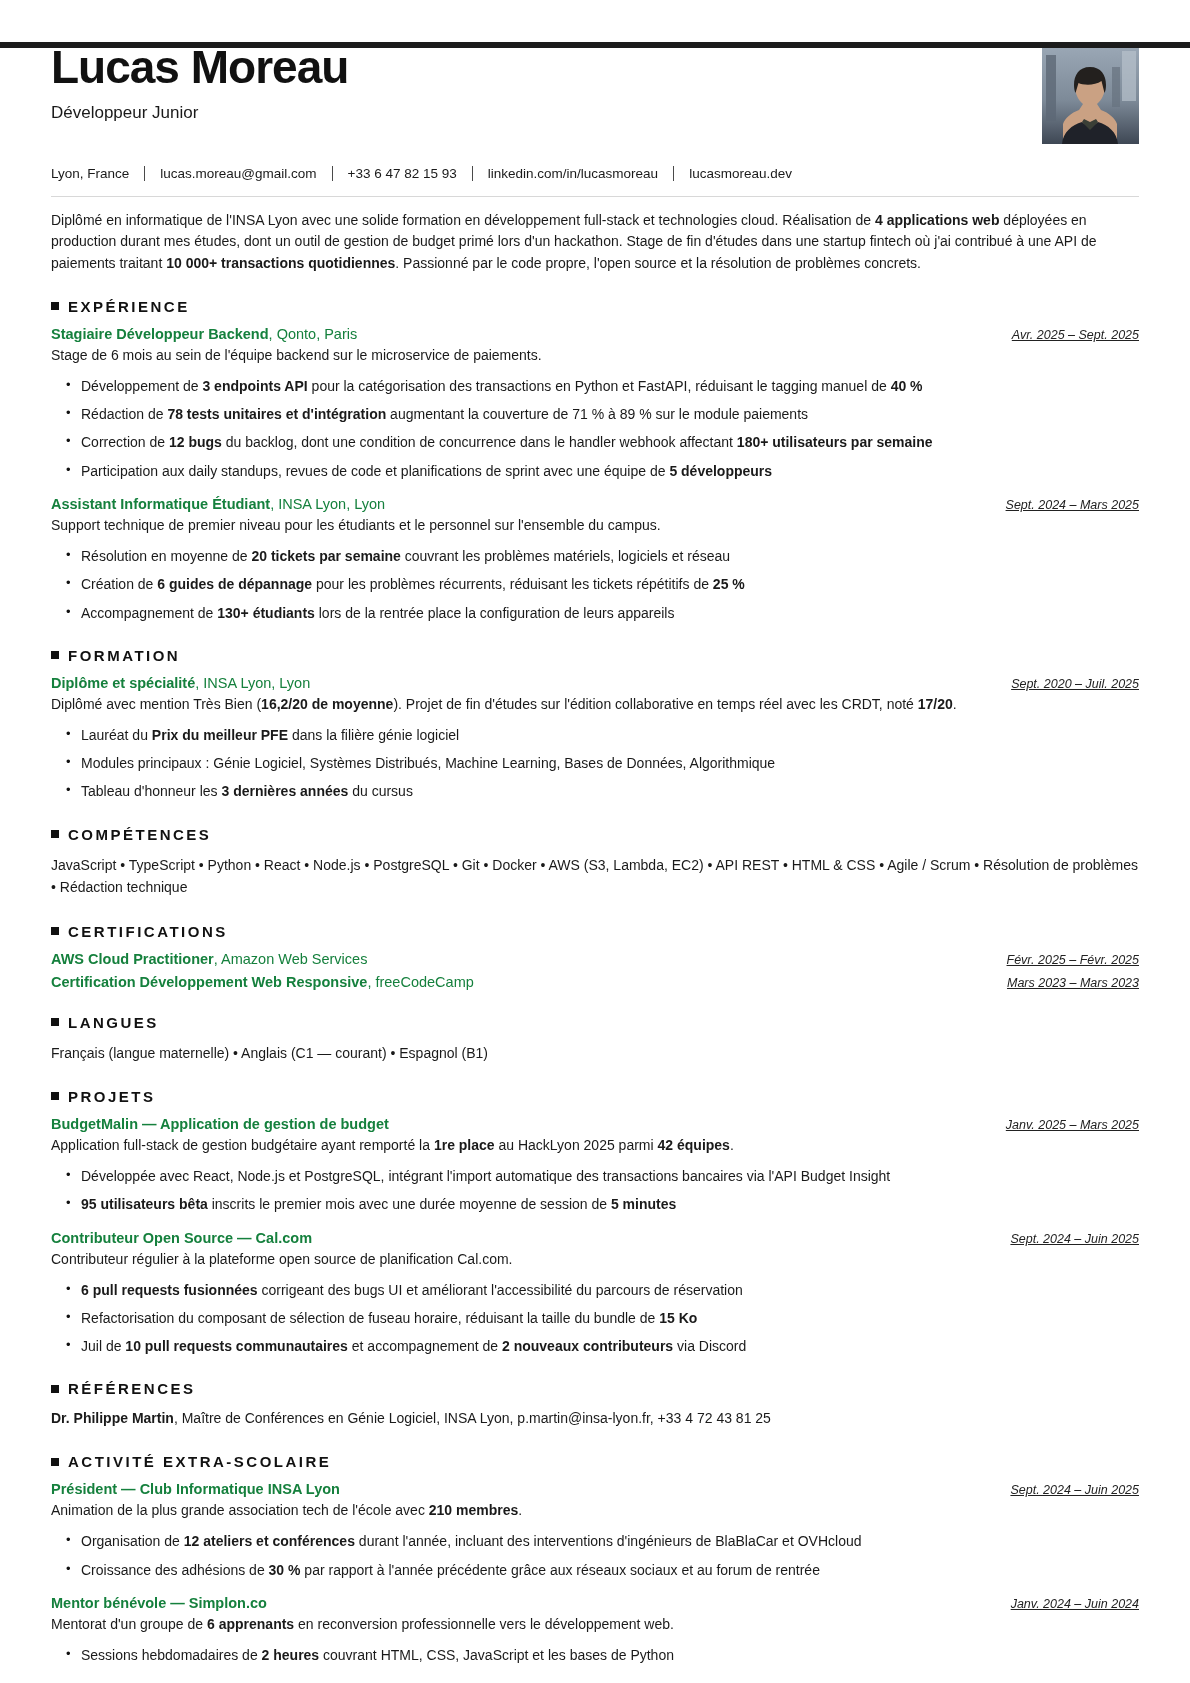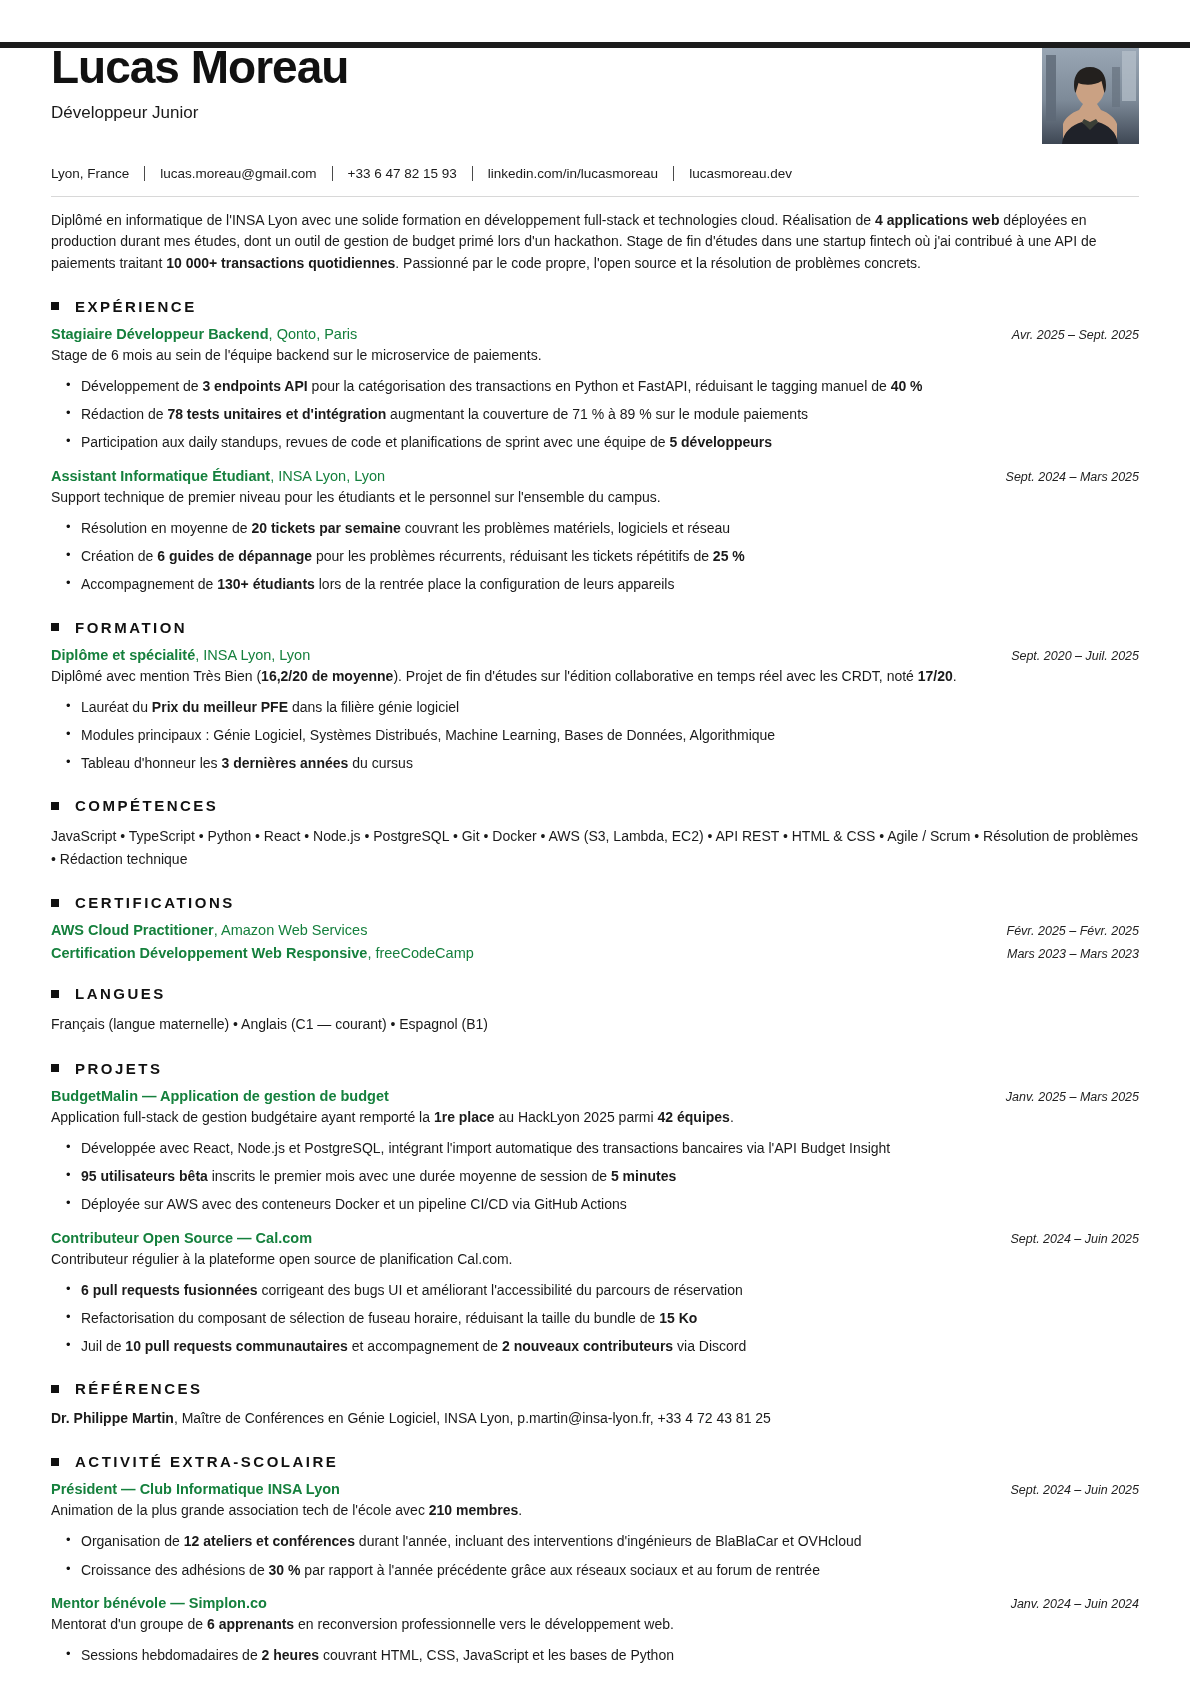--- a/index.html
+++ b/index.html
@@ -14,30 +14,30 @@
   .job-title { font-size:17px; color:#1a1a1a; margin-top:10px; }
   .photo { width:97px; height:97px; overflow:hidden; flex:0 0 auto; margin-top:5px; }
   .contact-row { display:flex; align-items:center; margin-top:22px; font-size:13.5px; color:#1a1a1a; }
   .contact-sep { width:1px; height:15px; background:#4a4a4a; margin:0 15px; }
   .rule { border:none; border-top:1px solid #d8d8d8; margin-top:15px; }
 
   
   .summary { margin-top:13px; font-size:14px; line-height:1.52; color:#1a1a1a; }
 
   
-  .section-heading { display:flex; align-items:center; gap:16px; margin-top:24px; margin-bottom:11px; }
+  .section-heading { display:flex; align-items:center; gap:9px; margin-top:24px; margin-bottom:11px; }
   .section-heading .sq { width:8px; height:8px; background:#111; flex:0 0 auto; }
   .section-heading .lbl { font-size:15px; font-weight:bold; letter-spacing:2.5px; color:#111; }
 
   .entry { margin-bottom:15px; }
   .entry:last-child { margin-bottom:0; }
   .entry-head { display:flex; align-items:baseline; }
   .entry-title { font-size:14.5px; color:#15803d; }
   .entry-title strong { font-weight:bold; }
-  .entry-dates { margin-left:auto; font-size:12.5px; font-style:italic; color:#222; white-space:nowrap; padding-left:20px; }
+  .entry-dates { margin-left:auto; font-size:12.5px; font-style:italic; color:#222; white-space:nowrap; padding-left:20px;text-decoration:underline; }
   .entry-desc { font-size:14px; line-height:1.5; margin-top:3px; color:#1a1a1a; }
   .bullets { list-style:none; margin:10px 0 0 0; padding-left:30px; }
   .bullets li { position:relative; font-size:14px; line-height:1.45; margin-bottom:8px; color:#1a1a1a; }
   .bullets li:last-child { margin-bottom:0; }
   .bullets li::before { content:"•"; position:absolute; left:-15px; top:0; font-size:13px; color:#111; }
   .inline-list { font-size:14px; line-height:1.6; color:#1a1a1a; }
   .cert-row { display:flex; align-items:baseline; margin-bottom:7px; }
   .cert-row:last-child { margin-bottom:0; }
   strong { font-weight:bold; }
 </style>
@@ -96,20 +96,21 @@
   </div>
   <div class="entry">
     <div class="entry-head">
       <span class="entry-title"><strong>Stagiaire Développeur Backend</strong><span>, Qonto, Paris</span></span>
       <span class="entry-dates">Avr. 2025 – Sept. 2025</span>
     </div>
     <div class="entry-desc"><span>Stage de 6 mois au sein de l'équipe backend sur le microservice de paiements.</span></div>
     <ul class="bullets">
       <li><span>Développement de </span><strong>3 endpoints API</strong><span> pour la catégorisation des transactions en Python et FastAPI, réduisant le tagging manuel de </span><strong>40 %</strong></li>
       <li><span>Rédaction de </span><strong>78 tests unitaires et d'intégration</strong><span> augmentant la couverture de 71 % à 89 % sur le module paiements</span></li>
+      <li><span>Correction de </span><strong>12 bugs</strong><span> du backlog, dont une condition de concurrence dans le handler webhook affectant </span><strong>180+ utilisateurs par semaine</strong></li>
       <li><span>Participation aux daily standups, revues de code et planifications de sprint avec une équipe de </span><strong>5 développeurs</strong></li>
     </ul>
   </div>
   <div class="entry">
     <div class="entry-head">
       <span class="entry-title"><strong>Assistant Informatique Étudiant</strong><span>, INSA Lyon, Lyon</span></span>
       <span class="entry-dates">Sept. 2024 – Mars 2025</span>
     </div>
     <div class="entry-desc"><span>Support technique de premier niveau pour les étudiants et le personnel sur l'ensemble du campus.</span></div>
     <ul class="bullets">
@@ -167,21 +168,20 @@
   </div>
   <div class="entry">
     <div class="entry-head">
       <span class="entry-title"><strong>BudgetMalin — Application de gestion de budget</strong></span>
       <span class="entry-dates">Janv. 2025 – Mars 2025</span>
     </div>
     <div class="entry-desc"><span>Application full-stack de gestion budgétaire ayant remporté la </span><strong>1re place</strong><span> au HackLyon 2025 parmi </span><strong>42 équipes</strong><span>.</span></div>
     <ul class="bullets">
       <li><span>Développée avec React, Node.js et PostgreSQL, intégrant l'import automatique des transactions bancaires via l'API Budget Insight</span></li>
       <li><strong>95 utilisateurs bêta</strong><span> inscrits le premier mois avec une durée moyenne de session de </span><strong>5 minutes</strong></li>
-      <li><span>Déployée sur AWS avec des conteneurs Docker et un pipeline CI/CD via GitHub Actions</span></li>
     </ul>
   </div>
   <div class="entry">
     <div class="entry-head">
       <span class="entry-title"><strong>Contributeur Open Source — Cal.com</strong></span>
       <span class="entry-dates">Sept. 2024 – Juin 2025</span>
     </div>
     <div class="entry-desc"><span>Contributeur régulier à la plateforme open source de planification Cal.com.</span></div>
     <ul class="bullets">
       <li><strong>6 pull requests fusionnées</strong><span> corrigeant des bugs UI et améliorant l'accessibilité du parcours de réservation</span></li>

